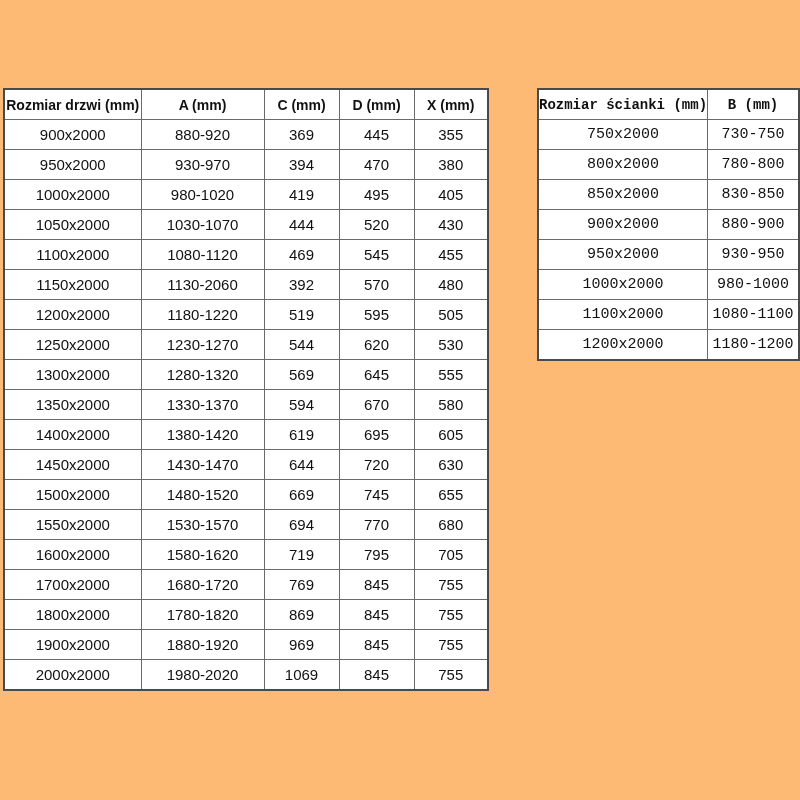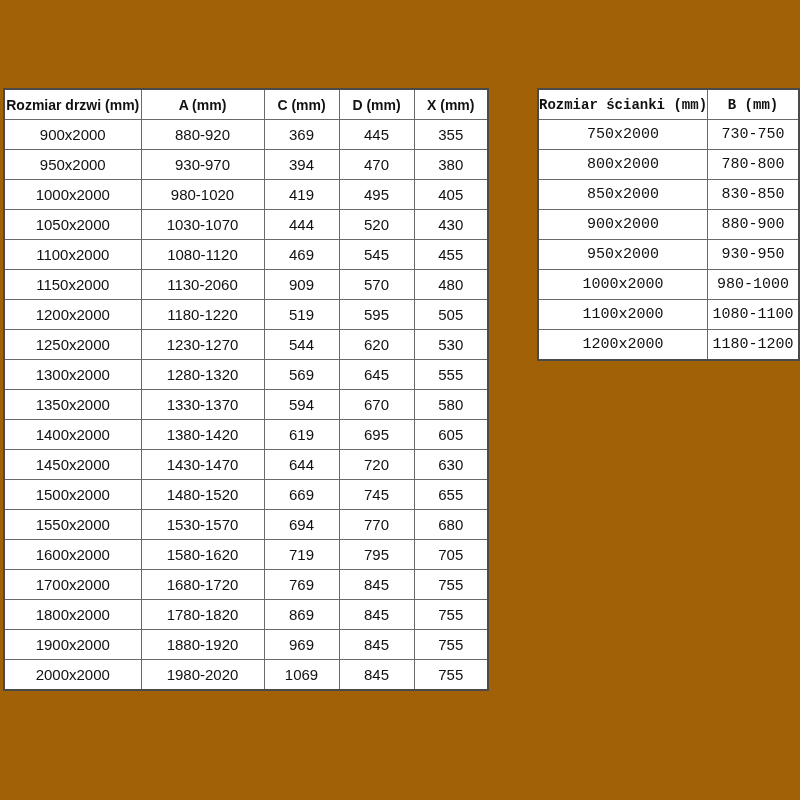--- a/index.html
+++ b/index.html
@@ -8,21 +8,21 @@
     height: 800px;
     background: #ffffff;
     font-family: "Liberation Sans", sans-serif;
     position: relative;
     overflow: hidden;
   }
   .canvas {
     position: absolute;
     left: 0; top: 0;
     width: 800px; height: 800px;
-    background: #a16207;
+    background: #fdba74;
   }
   table.dim-table {
     position: absolute;
     border-collapse: collapse;
     table-layout: fixed;
     border: 2px solid #4a4a4a;
     background: #ffffff;
   }
   .dim-table th, .dim-table td {
     border: 1px solid #6a6a6a;
@@ -109,21 +109,21 @@
         <tr>
           <td>1100x2000</td>
           <td>1080-1120</td>
           <td>469</td>
           <td>545</td>
           <td>455</td>
         </tr>
         <tr>
           <td>1150x2000</td>
           <td>1130-2060</td>
-          <td>909</td>
+          <td>392</td>
           <td>570</td>
           <td>480</td>
         </tr>
         <tr>
           <td>1200x2000</td>
           <td>1180-1220</td>
           <td>519</td>
           <td>595</td>
           <td>505</td>
         </tr>

